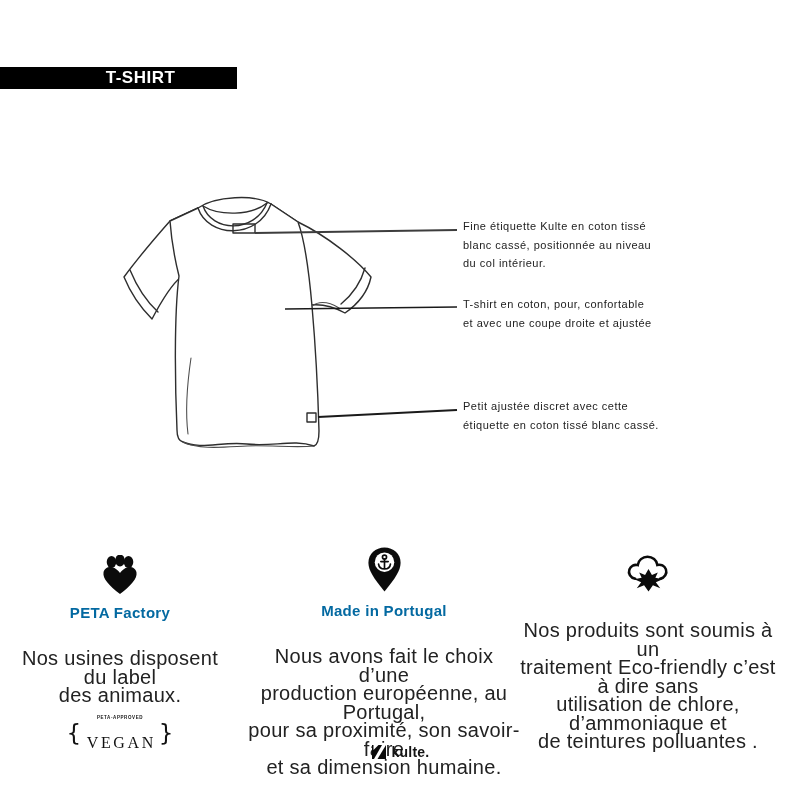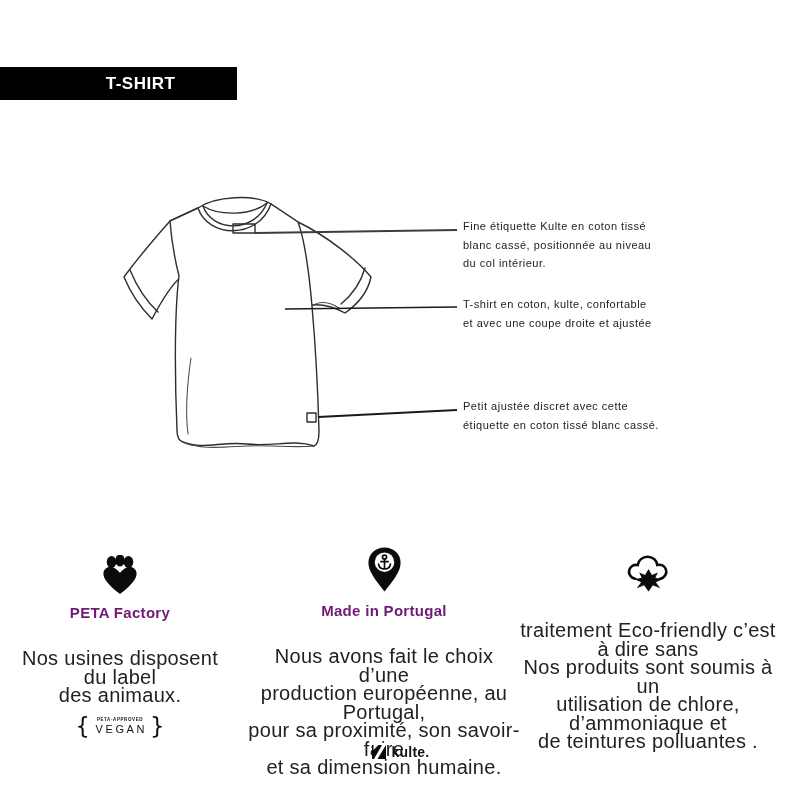--- a/index.html
+++ b/index.html
@@ -2,46 +2,46 @@
 <html><head>
 <meta charset="utf-8">
 <style>
   * { margin:0; padding:0; box-sizing:border-box; }
   html,body { width:801px; height:800px; }
   body {
     position:relative; width:801px; height:800px; background:#ffffff;
     font-family:"Liberation Sans", sans-serif; color:#1f1f1f; overflow:hidden;
   }
   .banner {
-    position:absolute; left:0; top:67px; width:237px; height:33px;
+    position:absolute; left:0; top:67px; width:237px; height:22px;
     background:#000; color:#fff; display:flex; align-items:center; justify-content:center;padding-left:44px;
   }
   .banner span { font-size:17px; font-weight:700; letter-spacing:.5px; }
 
   .tshirt-svg { position:absolute; left:95px; top:190px; }
   .leader-svg { position:absolute; left:250px; top:224px; }
 
   .ann { position:absolute; left:463px; font-size:11px; line-height:18.6px; letter-spacing:.5px; color:#222; }
   .ann-1 { top:217px; }
   .ann-2 { top:295px; }
   .ann-3 { top:397px; }
 
   .feature { position:absolute; text-align:center; }
   .feature .icon-wrap { height:48px; display:flex; align-items:flex-end; justify-content:center; }
-  .feature h3 { font-size:15px; font-weight:700; letter-spacing:.3px; margin-top:9px; color:#701a75; }
+  .feature h3 { font-size:15px; font-weight:700; letter-spacing:.3px; margin-top:9px; color:#0369a1; }
   .feature .body { margin-top:28px; font-size:20px; line-height:18.5px; letter-spacing:.3px; color:#222; }
   .feat-1 { left:10px;  top:547px; width:220px; }
   .feat-2 { left:248px; top:545px; width:272px; }
   .feat-3 { left:514px; top:545px; width:268px; }
 
   .vegan-badge { margin-top:10px; display:flex; align-items:center; justify-content:center; gap:3px; color:#111; }
   .vegan-badge .brace { font-family:"DejaVu Sans", sans-serif; font-size:23px; font-weight:400; line-height:23px; }
   .vegan-badge .stack { display:flex; flex-direction:column; align-items:center; }
   .vegan-badge .tiny { font-size:4.5px; font-weight:700; letter-spacing:.6px; }
-  .vegan-badge .main { font-size:11px; letter-spacing:2.6px; margin-top:1px; text-indent:2.6px; }
+  .vegan-badge .main { font-size:16px; letter-spacing:2.6px; margin-top:14px; text-indent:2.6px;font-family:Liberation Serif, serif; }
 
   .footer { position:absolute; left:0; right:0; top:744px; display:flex; align-items:center; justify-content:center; gap:6px; }
   .footer .brand { font-size:14px; font-weight:700; letter-spacing:.2px; color:#141414; }
 
   svg .ln  { stroke:#2e2e2e; stroke-width:1.4; fill:none; stroke-linecap:round; stroke-linejoin:round; }
   svg .fil { stroke:#2e2e2e; stroke-width:1.4; fill:#fff;  stroke-linecap:round; stroke-linejoin:round; }
   svg .thin{ stroke:#4a4a4a; stroke-width:1.05; fill:none; stroke-linecap:round; }
 </style>
 </head>
 <body>
@@ -83,21 +83,21 @@
   <line x1="35" y1="85" x2="207" y2="83" stroke="#1a1a1a" stroke-width="1.6"></line>
   <line x1="68" y1="193" x2="207" y2="186" stroke="#1a1a1a" stroke-width="1.8"></line>
 </svg>
 
 <div class="ann ann-1">
   <div>Fine étiquette Kulte en coton tissé</div>
   <div>blanc cassé, positionnée au niveau</div>
   <div>du col intérieur.</div>
 </div>
 <div class="ann ann-2">
-  <div>T-shirt en coton, kulte, confortable</div>
+  <div>T-shirt en coton, pour, confortable</div>
   <div>et avec une coupe droite et ajustée</div>
 </div>
 <div class="ann ann-3">
   <div>Petit ajustée discret avec cette</div>
   <div>étiquette en coton tissé blanc cassé.</div>
 </div>
 
 <div class="feature feat-1">
   <div class="icon-wrap">
     <svg width="46" height="40" viewBox="0 0 46 40">
@@ -147,22 +147,22 @@
 </div>
 
 <div class="feature feat-3">
   <div class="icon-wrap">
     <svg width="47" height="44" viewBox="0 0 48 44">
       <path d="M10.5 30 C5.5 29 3 24.5 4.5 20.5 C5.8 17 9.5 15 13 16 C13.5 11 18 7.5 23 7.5 C28 7.5 32.5 11 33 15.8 C36.5 14.8 40.5 16.8 41.8 20.3 C43.3 24.5 40.5 29 35.8 30" fill="#ffffff" stroke="#0b0b0b" stroke-width="2.6" stroke-linecap="round"></path>
       <path d="M24 20 L27.5 26 L33.5 23.5 L31 29 L38.5 30.5 L31.5 33.5 L36 39.5 L28.5 36.5 L24 43 L19.5 36.5 L12 39.5 L16.5 33.5 L9.5 30.5 L17 29 L14.5 23.5 L20.5 26 Z" fill="#0b0b0b"></path>
     </svg>
   </div>
   <div class="body">
+    <div>Nos produits sont soumis à un</div>
     <div>traitement Eco-friendly c’est à dire sans</div>
-    <div>Nos produits sont soumis à un</div>
     <div>utilisation de chlore, d’ammoniaque et</div>
     <div>de teintures polluantes .</div>
   </div>
 </div>
 
 <div class="footer">
   <svg width="14" height="14" viewBox="0 0 14 14">
     <rect x="0" y="0" width="14" height="14" fill="#0b0b0b"></rect>
     <polygon points="1.5,0 6.5,0 1.5,5" fill="#ffffff"></polygon>
     <polygon points="10,0 14,0 5.5,14 2,14" fill="#ffffff"></polygon>

